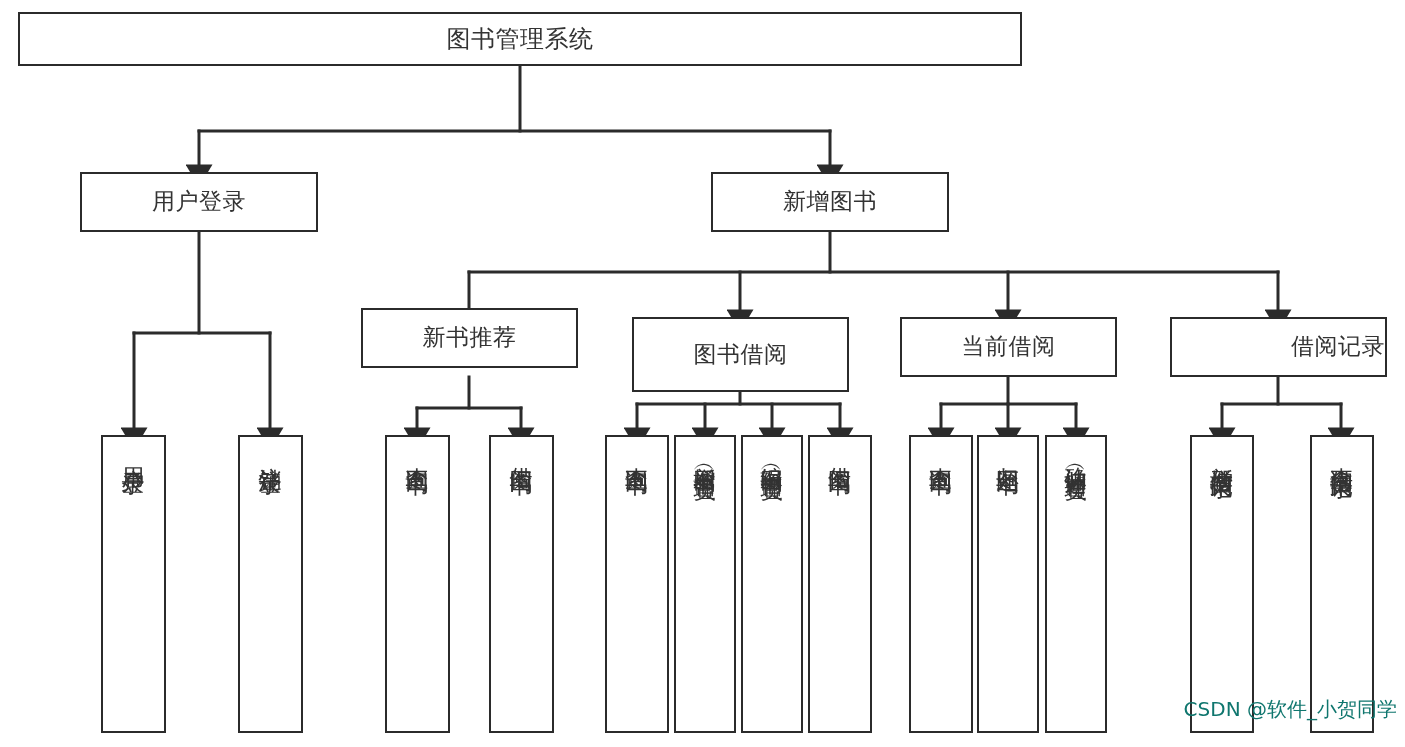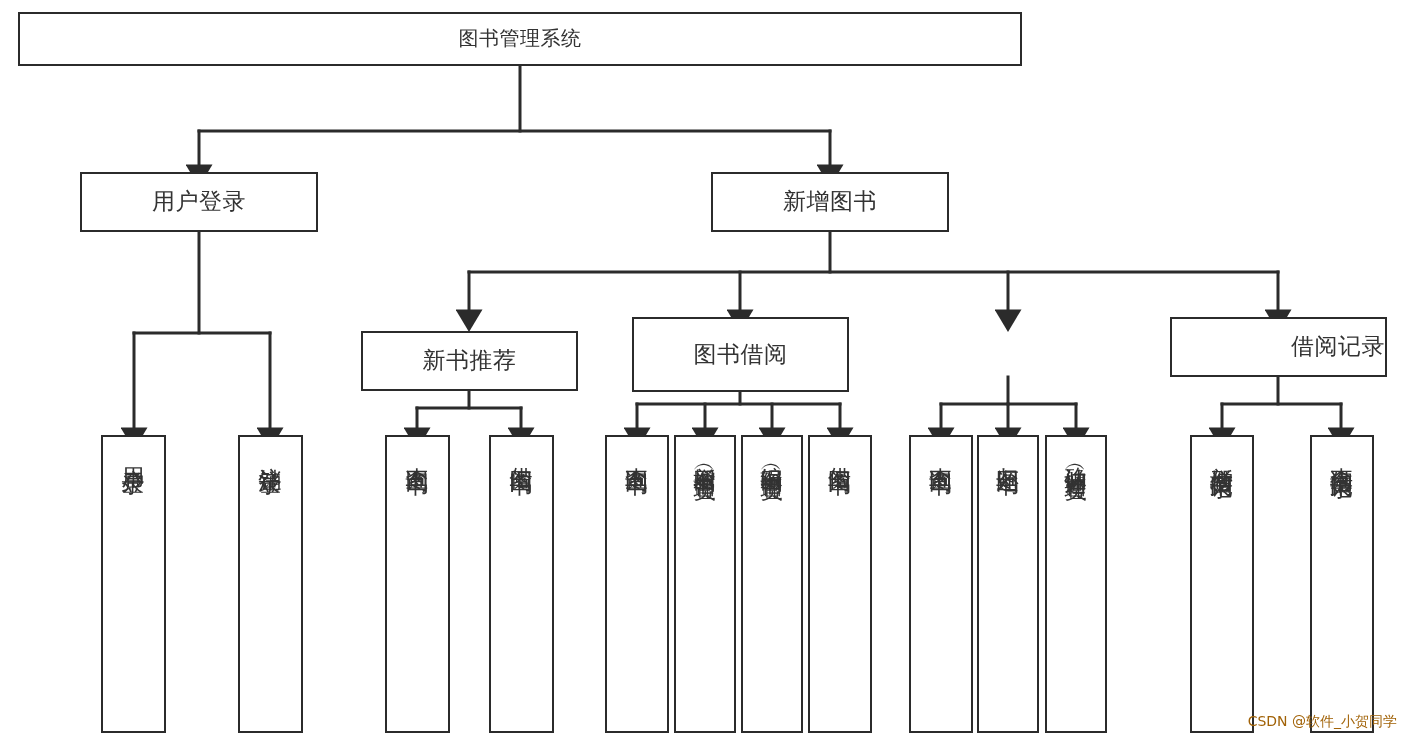--- a/index.html
+++ b/index.html
@@ -43,21 +43,21 @@
     line-height: 1.18;
     color: #333333;
     letter-spacing: 0.5px;
   }
   
   .node.horiz .node-label {
     font-size: 23px;
     white-space: nowrap;
   }
   .node.root .node-label {
-    font-size: 20px;
+    font-size: 24px;
   }
   
   .node.vert {
     align-items: flex-start;
     justify-content: center;
     padding-top: 12px;
   }
   .node.vert .node-label {
     writing-mode: vertical-rl;
     text-orientation: upright;
@@ -65,23 +65,23 @@
     line-height: 1.05;
     letter-spacing: 2px;
     white-space: nowrap;
   }
   .node.vert.tall-text .node-label {
     font-size: 22px;
   }
   #watermark {
     position: absolute;
     right: 8px;
-    bottom: 16px;
-    font-size: 14px;
-    color: #a16207;
+    bottom: 24px;
+    font-size: 20px;
+    color: #0f766e;
     z-index: 5;
     white-space: nowrap;
     font-family: "DejaVu Sans", "Liberation Sans", sans-serif;
   }
 </style>
 </head>
 <body>
 
 <div id="diagram-root">
 
@@ -140,26 +140,29 @@
     <span class="node-label">图书管理系统</span>
   </div>
 
   <div class="node horiz" style="left:80px; top:172px; width:238px; height:60px;">
     <span class="node-label">用户登录</span>
   </div>
   <div class="node horiz" style="left:711px; top:172px; width:238px; height:60px;">
     <span class="node-label">新增图书</span>
   </div>
 
-  <div class="node horiz" style="left:361px; top:331px; width:217px; height:60px;">
+  <div class="node horiz" style="left:361px; top:308px; width:217px; height:60px;">
     <span class="node-label">新书推荐</span>
   </div>
   <div class="node horiz" style="left:632px; top:317px; width:217px; height:75px;">
     <span class="node-label">图书借阅</span>
   </div>
+  <div class="node horiz" style="left:900px; top:317px; width:217px; height:60px;">
+    <span class="node-label">当前借阅</span>
+  </div>
   <div class="node horiz" style="left:1170px; top:317px; width:217px; height:60px;justify-content:flex-end;">
     <span class="node-label">借阅记录</span>
   </div>
 
   <div class="node vert" style="left:101px; top:435px; width:65px; height:298px;">
     <span class="node-label">用户登录</span>
   </div>
   <div class="node vert" style="left:238px; top:435px; width:65px; height:298px;">
     <span class="node-label">注销登录</span>
   </div>

